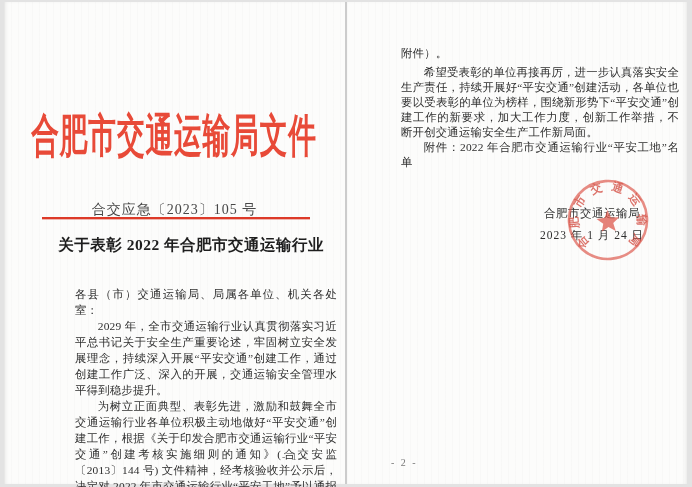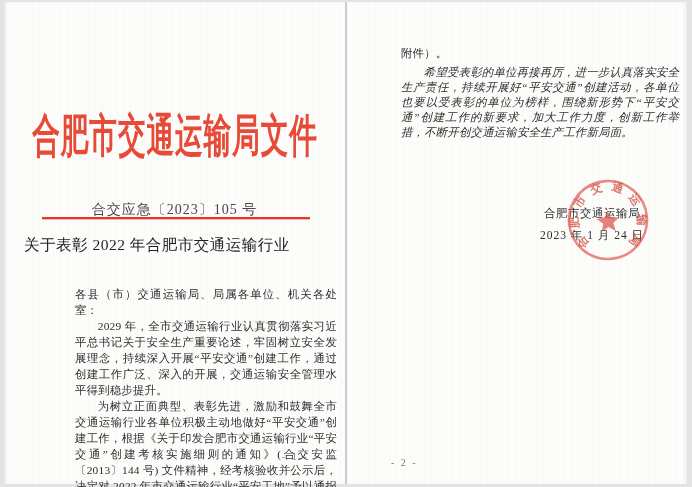--- a/index.html
+++ b/index.html
@@ -20,58 +20,58 @@
       repeating-linear-gradient(90deg, rgba(0,0,0,0.016) 0px, rgba(0,0,0,0.016) 1px, rgba(0,0,0,0) 1px, rgba(0,0,0,0) 7px),
       #fcfcfb;
   }
   .page-left{width:341px;box-shadow:inset 3px 0 5px -3px rgba(0,0,0,0.15);}
   .divider{width:2px;height:100%;background:#cccccc;}
   .page-right{width:340px;box-shadow:inset -3px 0 5px -3px rgba(0,0,0,0.12);}
 
   
   .red-header{
     position:absolute;top:112px;left:0;width:100%;
-    text-align:center;white-space:nowrap;
+    white-space:nowrap;
     color:#e84a38;
   }
   .red-header span{
     display:inline-block;
     font-size:33px;font-weight:bold;letter-spacing:1px;
     transform:scale(0.84,1.38);transform-origin:center center;
   }
   .doc-number{
     position:absolute;top:199px;left:0;width:100%;
     text-align:center;font-size:14px;color:#474747;letter-spacing:1px;
   }
   .red-rule{
     position:absolute;top:215px;left:38px;width:268px;height:2px;
     background:#dd3a28;box-shadow:0 1px 0 rgba(221,58,40,0.35);
   }
   .doc-title{
     position:absolute;top:233px;left:20px;width:300px;
-    text-align:left;font-size:15.5px;font-weight:normal;color:#1e1e1e;
+    text-align:right;font-size:15.5px;font-weight:bold;color:#1e1e1e;
     line-height:20px;letter-spacing:0.5px;
   }
   .body-text{
     position:absolute;left:40px;width:274px;
     font-size:11.4px;line-height:16px;color:#2e2e2e;
     text-align:justify;letter-spacing:0.2px;
   }
   .body-1{top:284px;margin-left:19px;}
   .body-text p{margin:0;padding-left:12px;}
   .body-text p.indent{text-indent:2em;}
   .page-num{
     position:absolute;font-size:10px;color:#787878;letter-spacing:2px;
   }
   .page-num-1{top:449px;left:278px;}
   .page-num-2{top:455px;left:44px;}
 
   
   .body-2{top:44px;left:42px;width:290px;line-height:15px;}
-  .body-2 p.para-gap{margin-top:4px;font-style:italic;}
+  .body-2 p.para-gap{margin-top:4px;}
   .attachment-line{margin-top:16px;text-indent:2em;}
   .sign-block{
     position:absolute;top:204px;left:170px;width:150px;
     text-align:center;font-size:11.5px;color:#2e2e2e;letter-spacing:0.5px;
   }
   .sign-date{margin-top:7px;letter-spacing:1px;}
   .stamp{
     position:absolute;top:168px;left:211px;width:100px;height:100px;
     pointer-events:none;opacity:0.85;
     transform:rotate(-4deg);
@@ -98,20 +98,21 @@
     </div>
     <div class="page-num page-num-1">- 1 -</div>
   </div>
 
   <div class="divider"></div>
 
   <div class="page page-right">
     <div class="body-text body-2">
       <p>附件）。</p>
       <p class="indent para-gap">希望受表彰的单位再接再厉，进一步认真落实安全生产责任，持续开展好“平安交通”创建活动，各单位也要以受表彰的单位为榜样，围绕新形势下“平安交通”创建工作的新要求，加大工作力度，创新工作举措，不断开创交通运输安全生产工作新局面。</p>
+      <p class="attachment-line">附件：2022 年合肥市交通运输行业“平安工地”名单</p>
     </div>
 
     <div class="sign-block">
       <div>合肥市交通运输局</div>
       <div class="sign-date">2023 年 1 月 24 日</div>
     </div>
 
     <svg class="stamp" viewBox="0 0 100 100">
       <circle cx="50" cy="50" r="39" fill="none" stroke="rgba(221,84,72,0.78)" stroke-width="2.6"></circle>
       <polygon points="50,40 53.1,47.6 61.4,48.1 55,53.4 57,61.4 50,57 43,61.4 45,53.4 38.6,48.1 46.9,47.6" fill="rgba(221,84,72,0.85)"></polygon>

